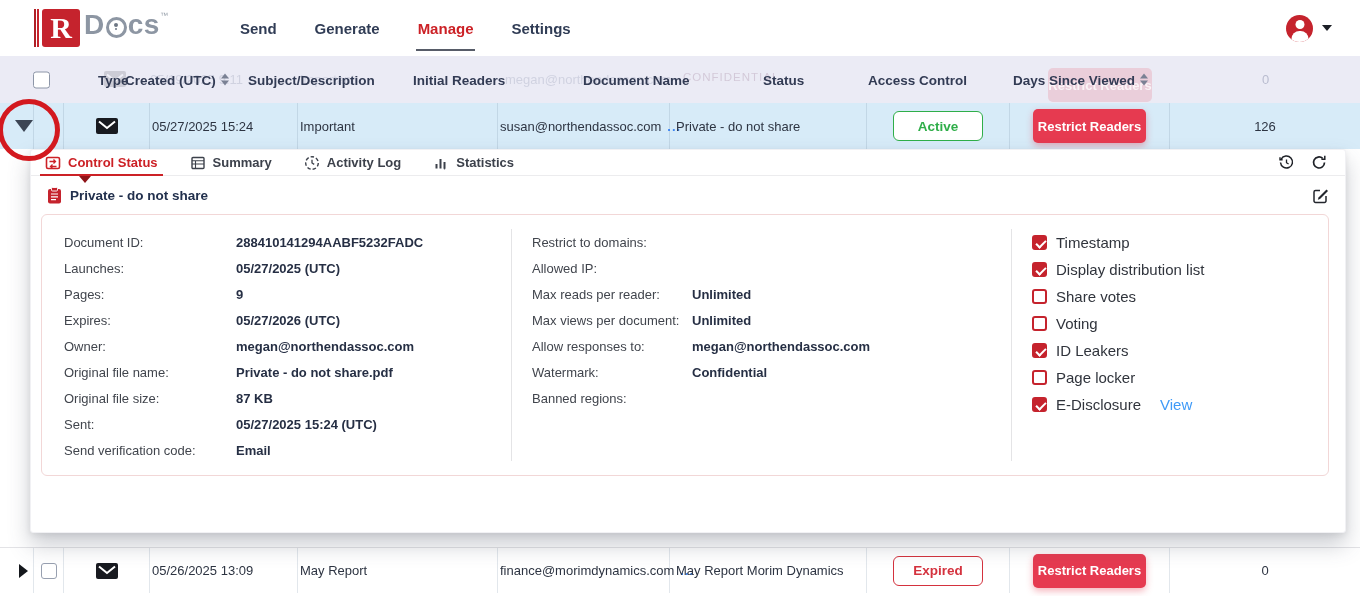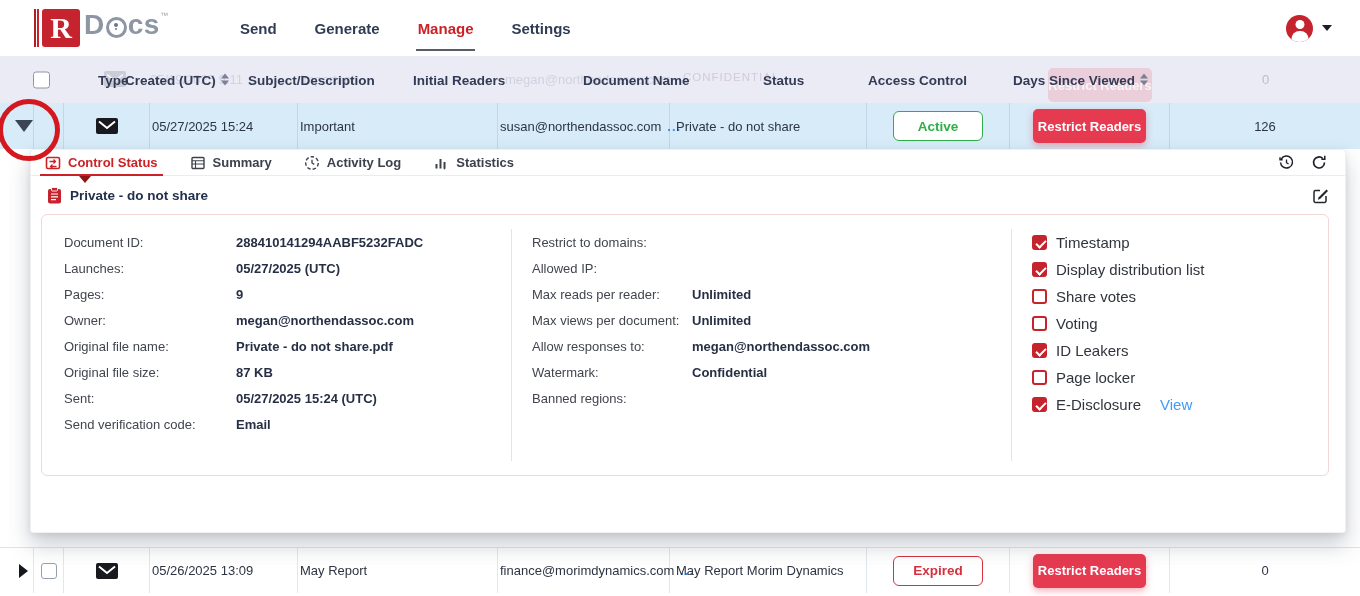--- a/index.html
+++ b/index.html
@@ -260,20 +260,24 @@
         </div>
       <div class="detail-row">
           <span class="dlabel">Launches:</span>
           <span class="dvalue">05/27/2025 (UTC)</span>
         </div>
       <div class="detail-row">
           <span class="dlabel">Pages:</span>
           <span class="dvalue">9</span>
         </div>
       <div class="detail-row">
+          <span class="dlabel">Expires:</span>
+          <span class="dvalue">05/27/2026 (UTC)</span>
+        </div>
+      <div class="detail-row">
           <span class="dlabel">Owner:</span>
           <span class="dvalue">megan@northendassoc.com</span>
         </div>
       <div class="detail-row">
           <span class="dlabel">Original file name:</span>
           <span class="dvalue">Private - do not share.pdf</span>
         </div>
       <div class="detail-row">
           <span class="dlabel">Original file size:</span>
           <span class="dvalue">87 KB</span>

